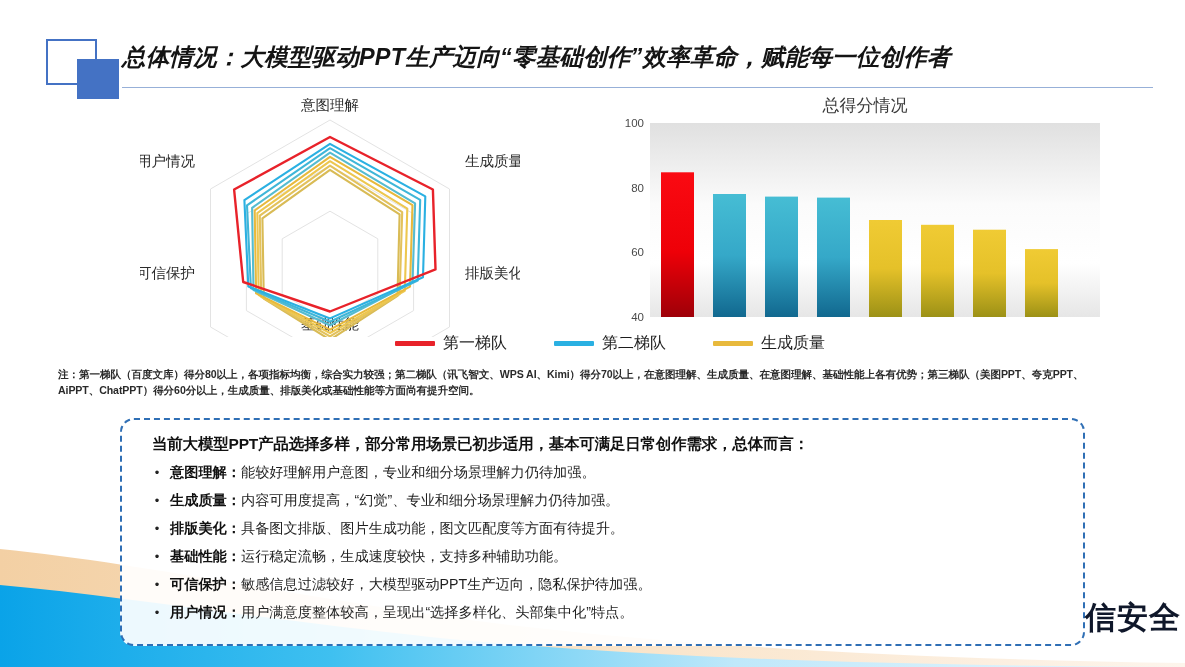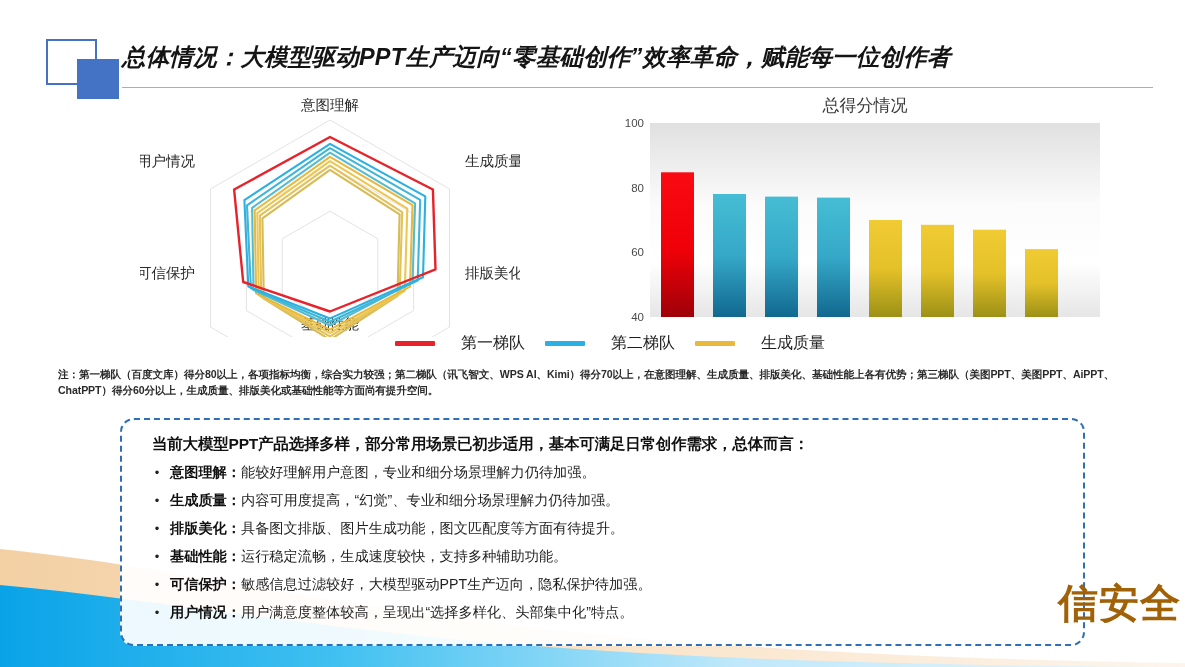--- a/index.html
+++ b/index.html
@@ -111,21 +111,21 @@
     left: 395px; top: 330px;
     width: 430px; height: 26px;
     display: flex;
     align-items: center;
     justify-content: space-between;
     z-index: 3;
   }
   .legend-item {
     display: flex;
     align-items: center;
-    gap: 26px;
+    gap: 8px;
     justify-content: flex-end;
   }
   .legend-swatch {
     width: 40px; height: 5px;
     border-radius: 1px;
   }
   .legend-label {
     font-size: 16px;
     color: #1d1d1d;
   }
@@ -185,24 +185,24 @@
     font-weight: bold;
     color: #111;
     white-space: nowrap;
   }
   .bullet-sep { font-weight: bold; color: #111; }
   .bullet-desc { color: #1f1f1f; }
 
   
   .watermark {
     position: absolute;
-    right: 4px; bottom: 36px;
-    font-size: 40px;
-    font-weight: bold;
-    color: #a16207;
+    right: 4px; bottom: 28px;
+    font-size: 31px;
+    font-weight: bold;
+    color: #0f172a;
     letter-spacing: 1px;
     z-index: 5;
   }
 </style>
 </head>
 <body>
 
 <svg class="wave-layer" viewBox="0 0 1185 140" preserveAspectRatio="none">
   <defs>
     <linearGradient id="gBlueWave" x1="0" y1="0" x2="1" y2="0">
@@ -314,21 +314,21 @@
   <div class="legend-item">
     <span class="legend-swatch" style="background:#2ab0e2"></span>
     <span class="legend-label">第二梯队</span>
   </div>
   <div class="legend-item">
     <span class="legend-swatch" style="background:#e8b93c"></span>
     <span class="legend-label">生成质量</span>
   </div>
 </div>
 
-<div class="note">注：第一梯队（百度文库）得分80以上，各项指标均衡，综合实力较强；第二梯队（讯飞智文、WPS AI、Kimi）得分70以上，在意图理解、生成质量、排版美化、基础性能上各有优势；第三梯队（美图PPT、美图PPT、AiPPT、ChatPPT）得分60分以上，生成质量、排版美化或基础性能等方面尚有提升空间。</div>
+<div class="note">注：第一梯队（百度文库）得分80以上，各项指标均衡，综合实力较强；第二梯队（讯飞智文、WPS AI、Kimi）得分70以上，在意图理解、生成质量、在意图理解、基础性能上各有优势；第三梯队（美图PPT、夸克PPT、AiPPT、ChatPPT）得分60分以上，生成质量、排版美化或基础性能等方面尚有提升空间。</div>
 
 <div class="summary-box">
   <div class="summary-head">当前大模型PPT产品选择多样，部分常用场景已初步适用，基本可满足日常创作需求，总体而言：</div>
   <ul class="bullet-list">
     <li class="bullet-row">
       <span class="bullet-dot">•</span>
       <span class="bullet-term">意图理解</span>
       <span class="bullet-sep">：</span>
       <span class="bullet-desc">能较好理解用户意图，专业和细分场景理解力仍待加强。</span>
     </li>

